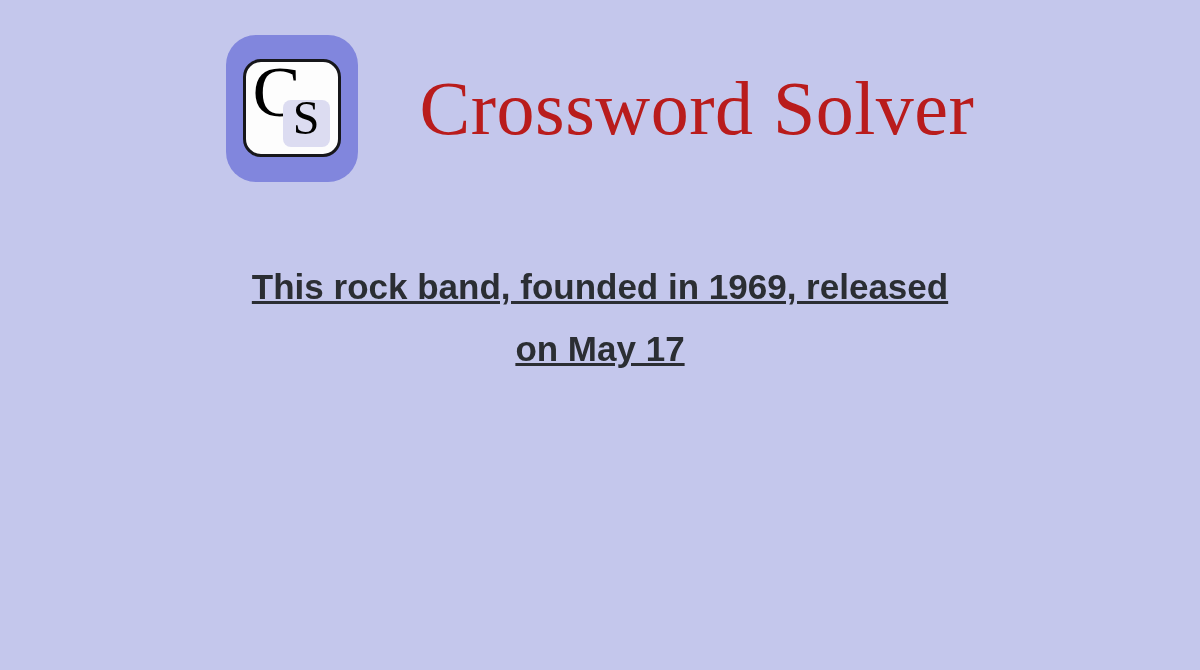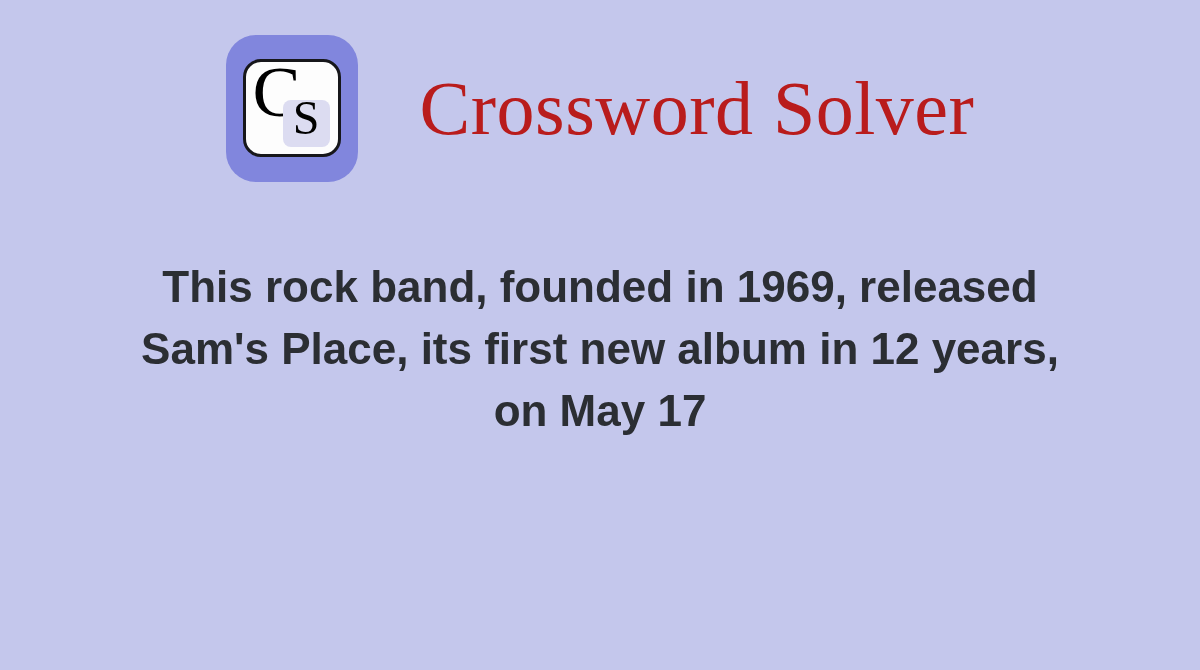--- a/index.html
+++ b/index.html
@@ -103,24 +103,25 @@
     position: absolute;
     left: 100px;
     top: 256px;
     width: 1000px;
     text-align: center;
   }
 
   .clue-line {
     font-family: "Liberation Sans", sans-serif;
     font-weight: bold;
-    font-size: 44px;
+    font-size: 35px;
     line-height: 62px;
     color: #2b2e33;
     white-space: nowrap;
+    text-decoration: underline;
   }
 </style>
 </head>
 <body>
 
 <div class="page">
 
   <div class="brand">
 
     <div class="logo">
@@ -131,17 +132,16 @@
         </span>
       </div>
     </div>
 
     <div class="site-title">Crossword Solver</div>
 
   </div>
 
   <div class="clue-block">
     <div class="clue-line">This rock band, founded in 1969, released</div>
-    <div class="clue-line">Sam's Place, its first new album in 12 years,</div>
     <div class="clue-line">on May 17</div>
   </div>
 
 </div>
 
 </body></html>

